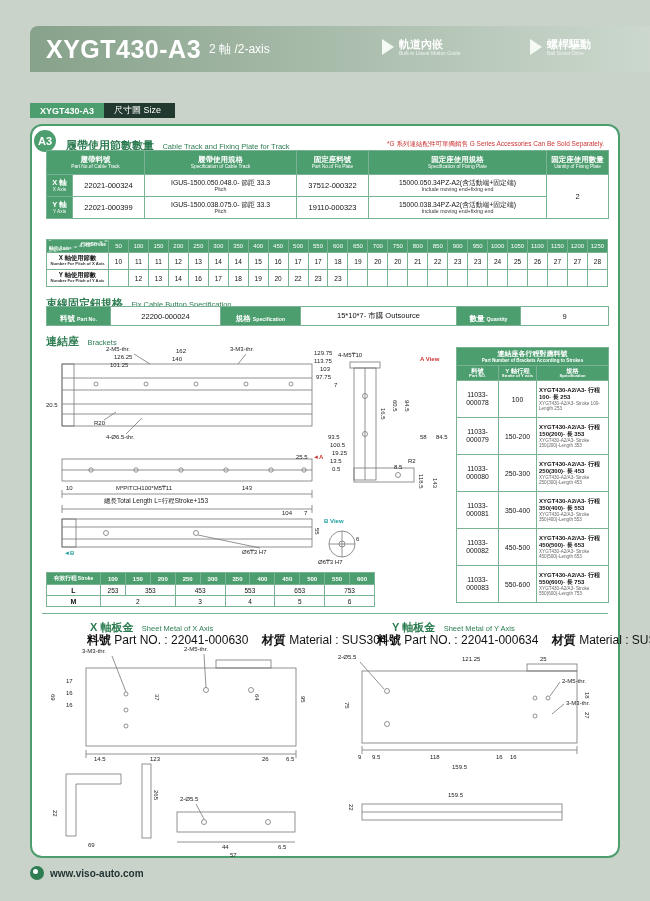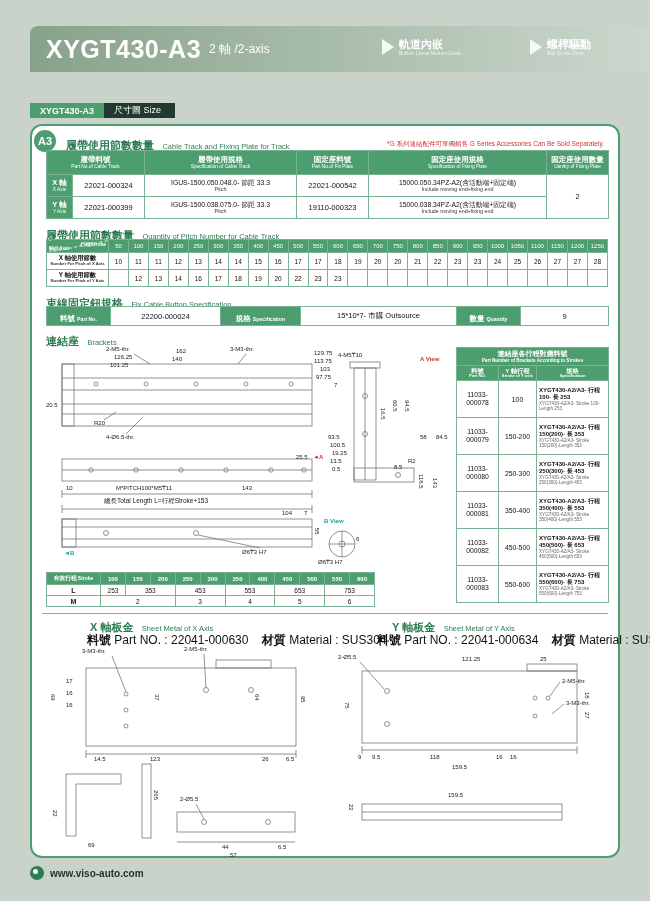--- a/index.html
+++ b/index.html
@@ -156,21 +156,21 @@
         <tr>
           <th class="gh">
               <div class="hz">X 軸</div>
               <div class="he">X Axis</div>
             </th>
           <td>22021-000324</td>
           <td>
               <div class="c1">IGUS-1500.050.048.0- 節距 33.3</div>
               <div class="c2">Pitch</div>
             </td>
-          <td>22021-000542</td>
+          <td>37512-000322</td>
           <td>
               <div class="c1">15000.050.34PZ-A2(含活動端+固定端)</div>
               <div class="c2">Include moving end+fixing end</div>
             </td>
           <td rowspan="2" class="qty">2</td>
         </tr>
         <tr>
           <th class="gh">
               <div class="hz">Y 軸</div>
               <div class="he">Y Axis</div>
@@ -182,24 +182,20 @@
             </td>
           <td>19110-000323</td>
           <td>
               <div class="c1">15000.038.34PZ-A2(含活動端+固定端)</div>
               <div class="c2">Include moving end+fixing end</div>
             </td>
         </tr>
       </tbody>
     </table>
 
-    <div class="sect" style="left:14px;top:99px">
-      <span class="sz">履帶使用節數數量</span>
-      <span class="se">Quantity of Pitch Number for Cable Track</span>
-    </div>
 
     <table class="t pt">
       <thead>
         <tr id="pitch-stroke-row">
           <th class="pcorner" style="width:62px">
             <span class="pc-t">行程Stroke</span>
             <span class="pc-b">軸向Axis</span>
           </th>
         <th class="ps gh">50</th>
             <th class="ps gh">100</th>

